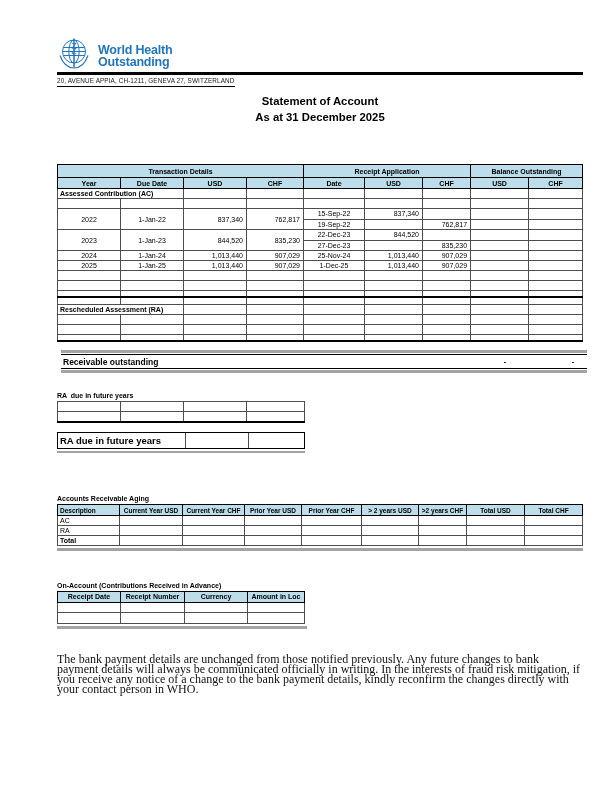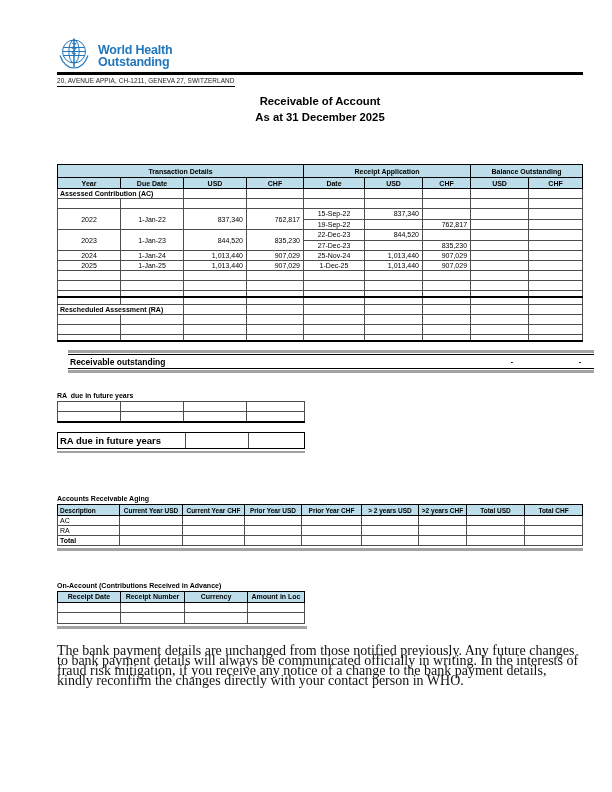--- a/index.html
+++ b/index.html
@@ -26,21 +26,21 @@
   .c{text-align:center;} .r{text-align:right;padding-right:3px;}
   .lbl{font-weight:bold;text-align:left;padding-left:2px;}
   tr{height:10px;}
   tr.group{height:13px;} tr.hdr{height:11px;} tr.short{height:6px;} tr.gap8{height:8px;} tr.dbl{height:10.5px;}
   .thick-top td{border-top:2.5px solid #000;}
 
   .main-wrap{position:absolute;left:57px;top:164px;}
   table.main{width:526px;border:1px solid #000;border-bottom:2.8px solid #000;}
 
   
-  .recv{position:absolute;left:68px;top:350px;width:526px;}
+  .recv{position:absolute;left:61px;top:350px;width:526px;}
   .gbar{height:3px;background:var(--color-bar_gray,#a3a3a3);}
   .recv-row{display:flex;align-items:center;height:13px;border-top:1px solid #000;
             border-bottom:1px solid #000;margin:1px 0;}
   .recv-label{flex:1;font-weight:bold;font-size:8.5px;padding-left:2px;}
   .recv-dash{width:53px;text-align:right;font-size:7px;font-weight:bold;}
   .recv-dash.d1{padding-right:15px;} .recv-dash.d2{padding-right:13px;}
 
   
   .ra-small-label{position:absolute;left:57px;top:392px;font-weight:bold;font-size:7px;white-space:pre;}
   .ra-small{position:absolute;left:57px;top:401px;}
@@ -63,21 +63,21 @@
 
   
   .onacct{position:absolute;left:57px;top:582px;width:250px;}
   table.on-t{width:247px;border:1px solid #000;}
   table.on-t tr{height:10.5px;}
   .onacct .gbar{margin-top:2px;}
 
   
   .note{position:absolute;left:57px;top:642px;width:526px;}
   .note-head{font-weight:bold;font-size:8px;}
-  .note-body{font-family:"Liberation Serif",serif;font-size:14px;line-height:10px;margin-top:4px;color:#111;}
+  .note-body{font-family:"Liberation Serif",serif;font-size:12px;line-height:10px;margin-top:12px;color:#111;}
 </style>
 </head>
 <body>
 
 <div class="page">
 
   <div class="logo">
     <span>
       <svg width="36" height="36" viewBox="0 0 36 36" fill="none" stroke="currentColor">
         <circle cx="18" cy="15.5" r="11.5" stroke-width="1"></circle>
@@ -90,21 +90,21 @@
     </span>
     <span class="logo-text">
       <span>World Health</span><br>
       <span>Outstanding</span>
     </span>
   </div>
   <div class="topline"></div>
   <div class="address">20, AVENUE APPIA, CH-1211, GENEVA 27, SWITZERLAND</div>
 
   <div class="titles">
-    <div>Receivable of Account</div>
+    <div>Statement of Account</div>
     <div>As at 31 December 2025</div>
   </div>
 
   <div class="main-wrap">
     <table class="main">
       <colgroup>
         <col style="width:63px">
           <col style="width:63px">
           <col style="width:63px">
           <col style="width:57px">

